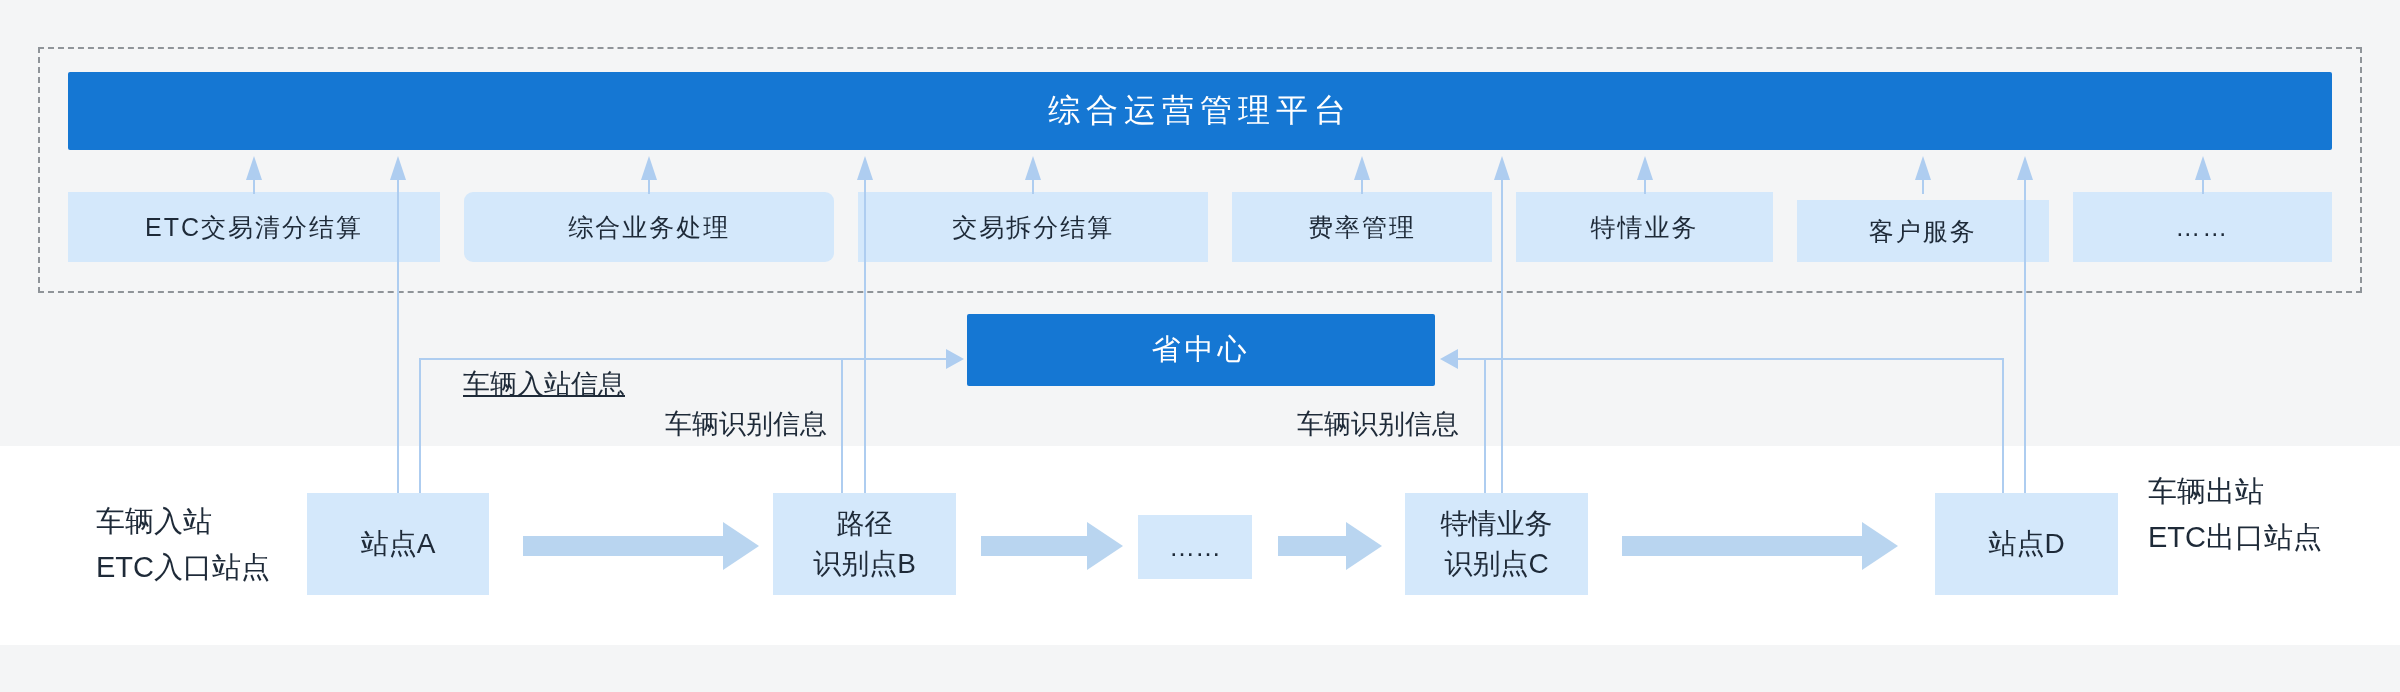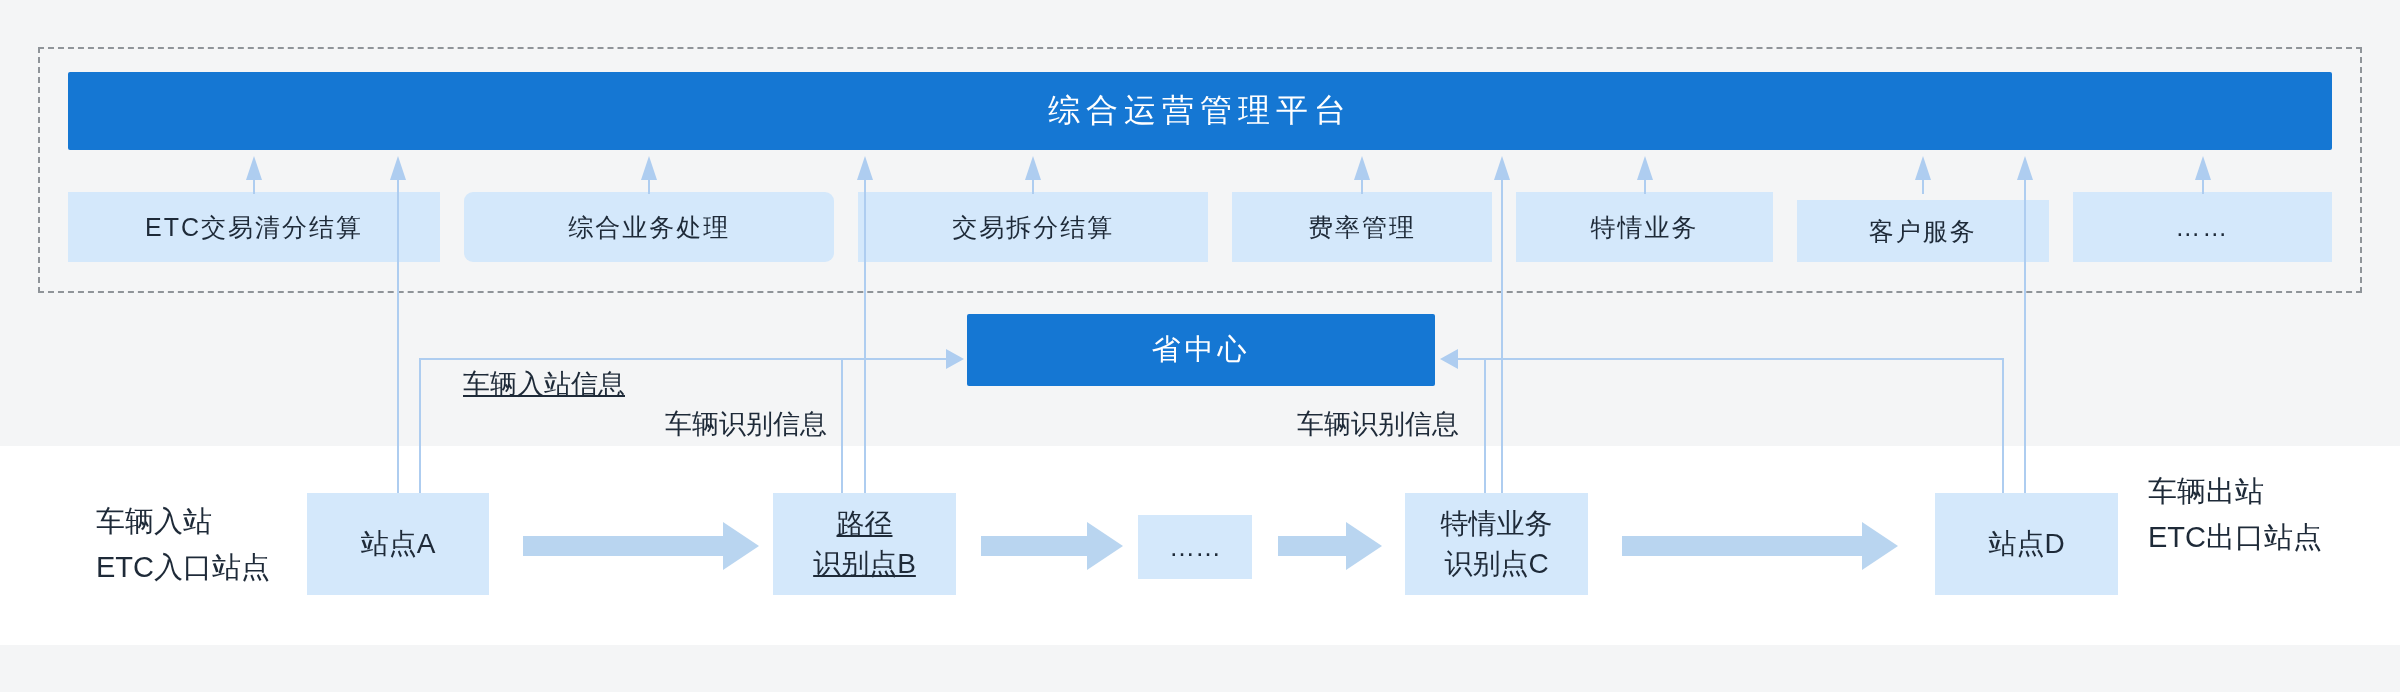--- a/index.html
+++ b/index.html
@@ -116,21 +116,21 @@
 
   <div class="side-caption" style="left:96px;top:498px;">
     <span style="display:block;">车辆入站</span>
     <span style="display:block;">ETC入口站点</span>
   </div>
 
   <div class="node" style="left:307px;top:493px;width:182px;height:102px;">
     <span>站点A</span>
     <span></span>
   </div>
-  <div class="node" style="left:773px;top:493px;width:183px;height:102px;text-decoration:underline;">
+  <div class="node" style="left:773px;top:493px;width:183px;height:102px;">
     <span>路径</span>
     <span>识别点B</span>
   </div>
   <div class="node" style="left:1138px;top:515px;width:114px;height:64px;font-size:26px;">
     <span>……</span>
     <span></span>
   </div>
   <div class="node" style="left:1405px;top:493px;width:183px;height:102px;">
     <span>特情业务</span>
     <span>识别点C</span>

